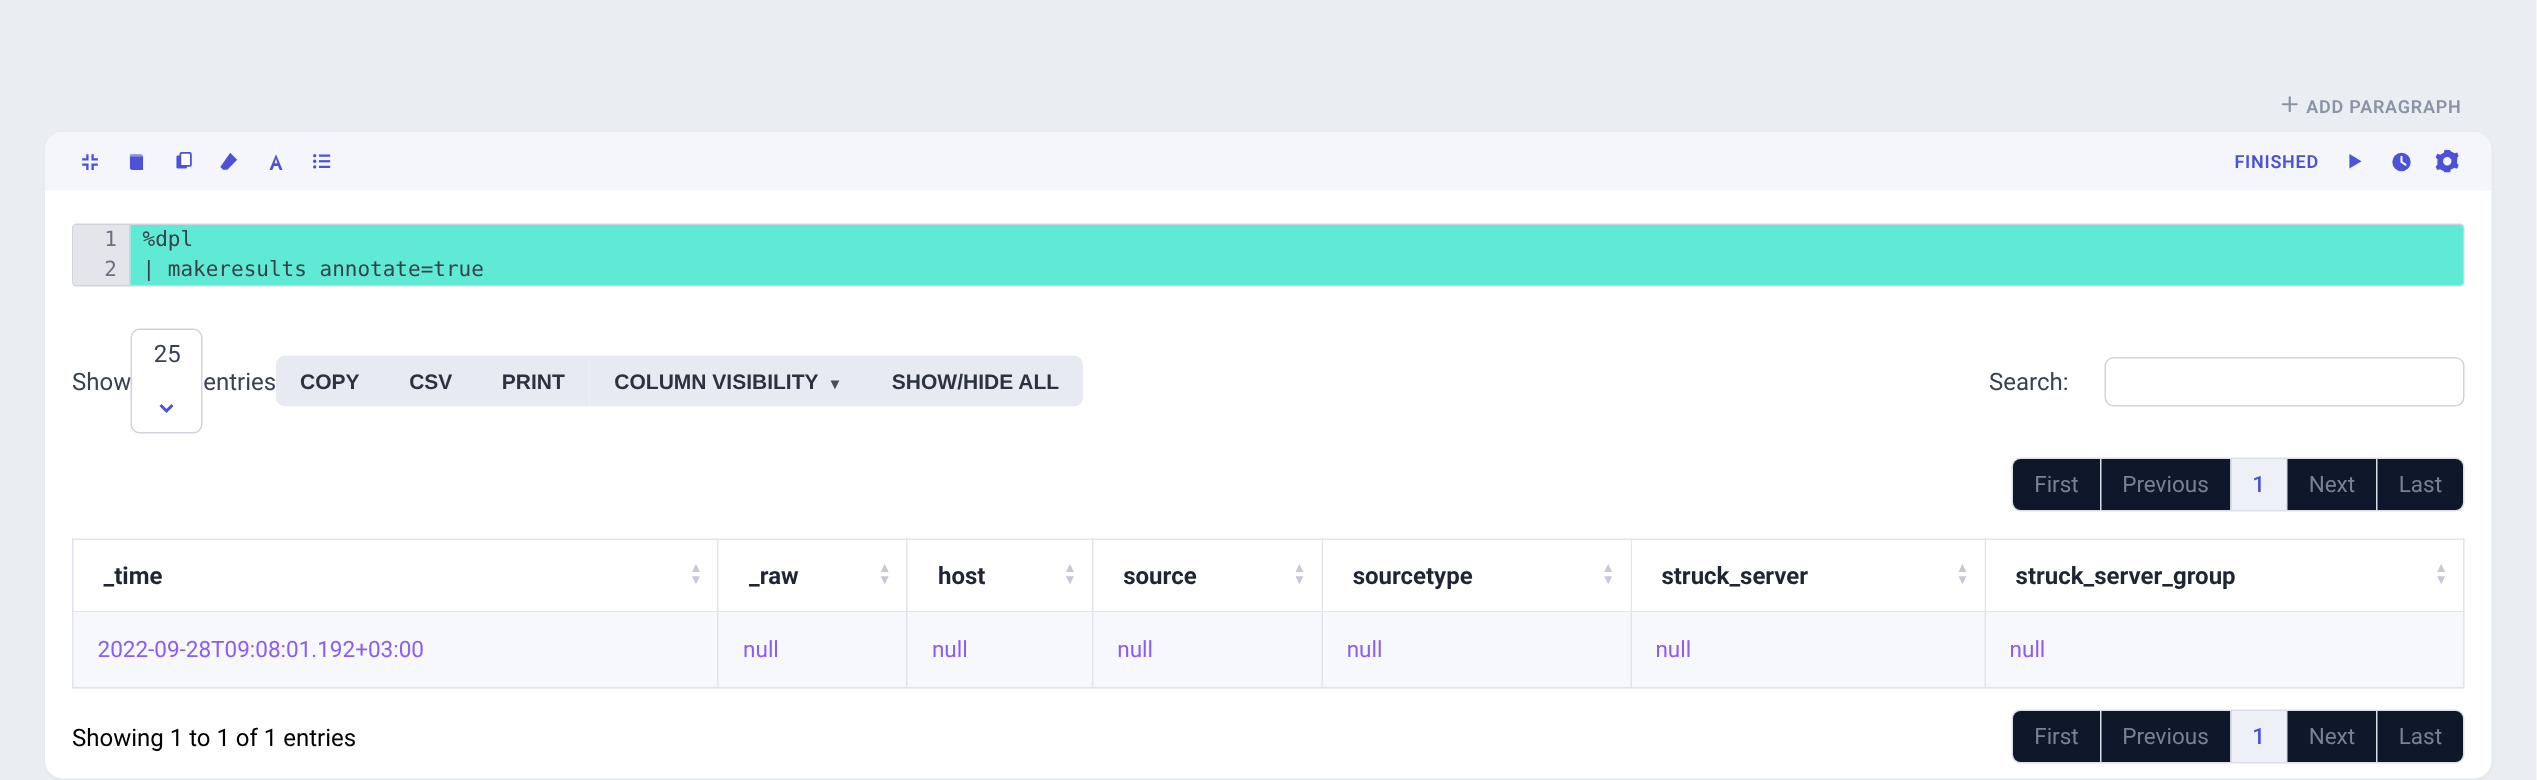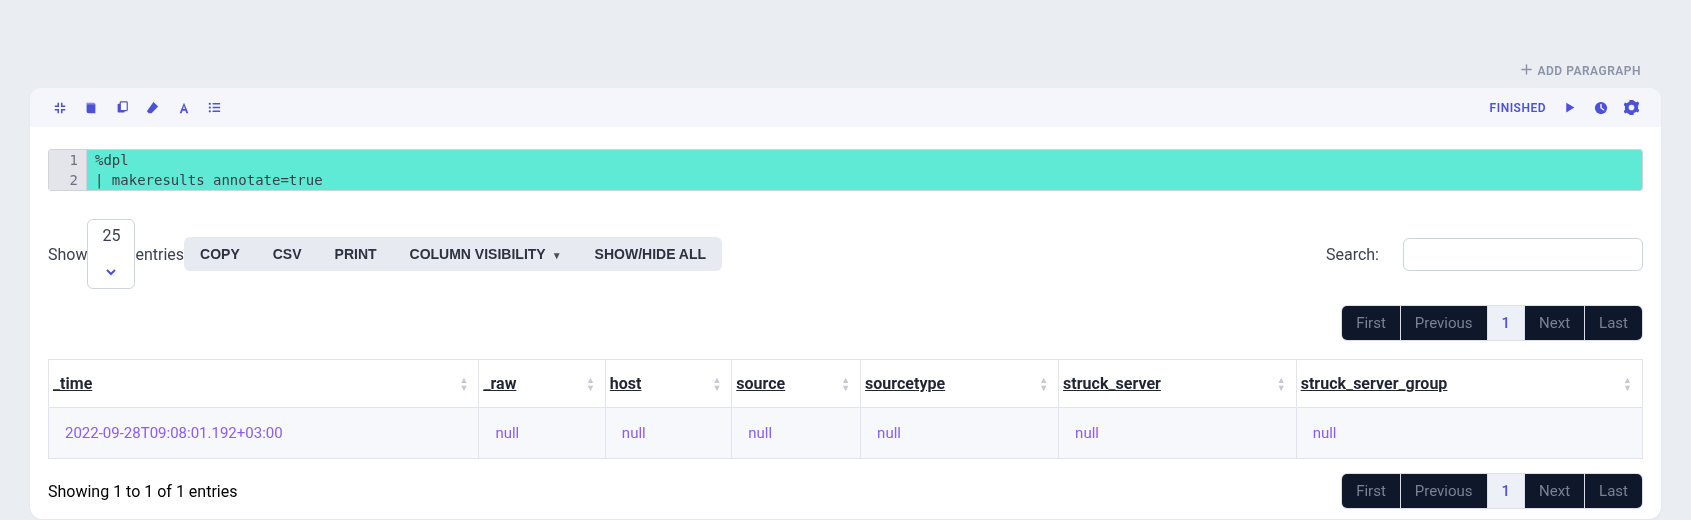--- a/index.html
+++ b/index.html
@@ -137,25 +137,24 @@
 table.data {
   width: 100%;
   border-collapse: collapse;
   border: 1px solid #e1e4ec;
 }
 table.data th {
   text-align: left;
   font-weight: 700;
   font-size: 16px;
   color: #1f2532;
-  padding: 14px 4px;
+  padding: 14px 20px;
   border: 1px solid #e1e4ec;
   background: #fff;
   position: relative;
-  text-decoration: underline;
 }
 .sort-arrows {
   position: absolute;
   right: 10px;
   top: 50%;
   transform: translateY(-50%);
   display: flex;
   flex-direction: column;
   gap: 1px;
   color: #c5c9d4;

